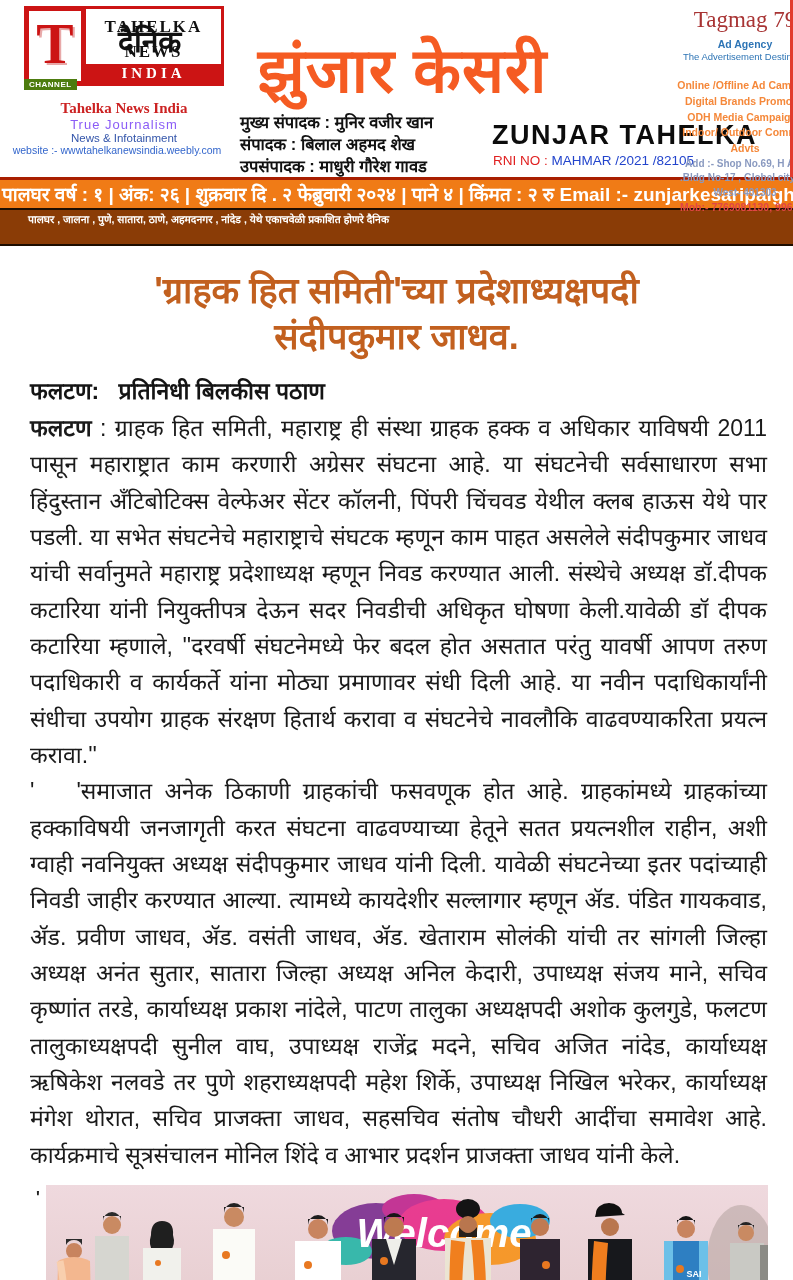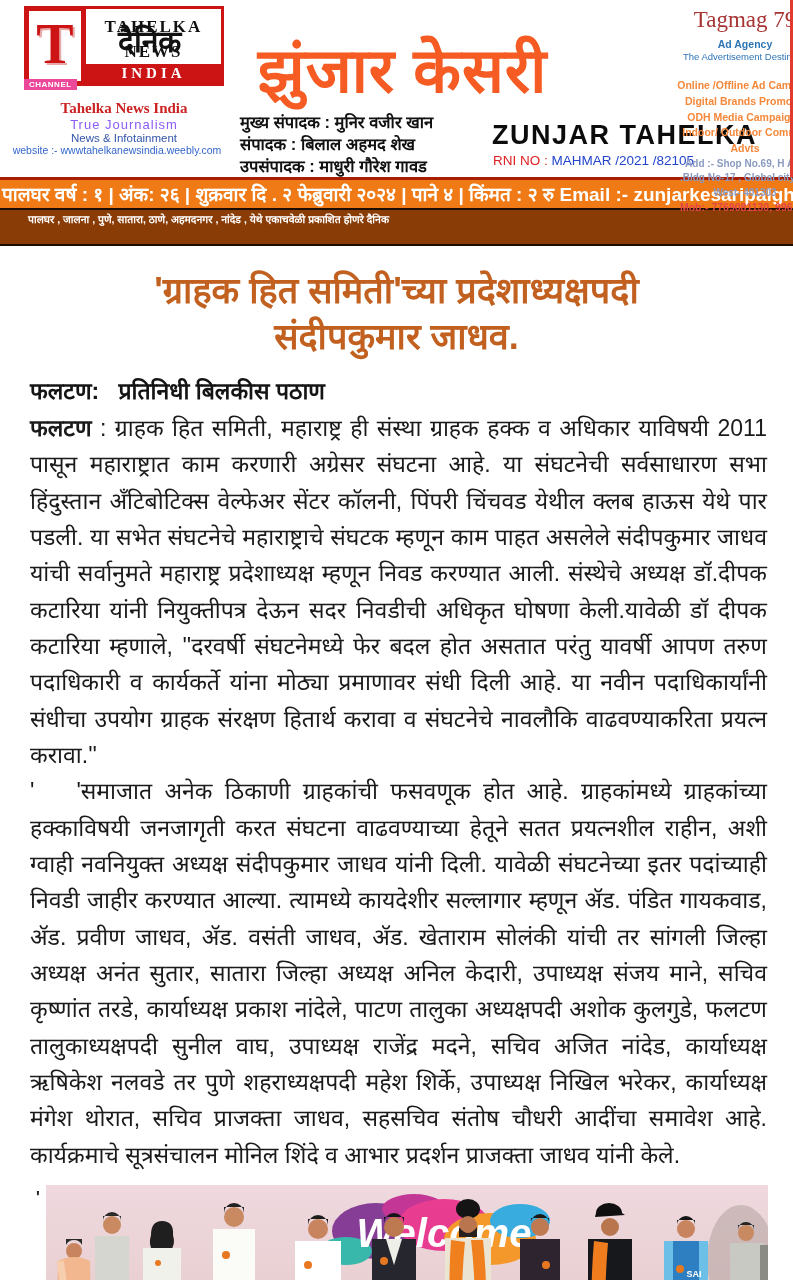--- a/index.html
+++ b/index.html
@@ -6,21 +6,21 @@
   body{
     width:793px;height:1280px;overflow:hidden;background:#ffffff;
     font-family:"Liberation Sans",sans-serif;color:#111;position:relative;
   }
   
   .header{position:relative;height:177px;background:#fff;}
   .logo-block{position:absolute;left:10px;top:6px;width:228px;text-align:center;}
   .logo-row{display:flex;width:200px;margin:0 auto;}
   .t-box{width:62px;height:80px;border:5px solid #cc1414;background:#fff;position:relative;box-sizing:border-box;}
   .t-letter{font-family:"Liberation Serif",serif;font-size:56px;font-weight:bold;color:#cc1414;line-height:66px;text-align:center;text-shadow:2px 2px 0 #e8a9a9;}
-  .channel-chip{position:absolute;left:-5px;bottom:-9px;background:#ec4899;color:#fff;font-size:8px;font-weight:bold;padding:1px 5px;letter-spacing:.5px;text-align:right;}
+  .channel-chip{position:absolute;left:-5px;bottom:-9px;background:#4d7c0f;color:#fff;font-size:8px;font-weight:bold;padding:1px 5px;letter-spacing:.5px;text-align:right;}
   .logo-right{flex:1;display:flex;flex-direction:column;border:3px solid #cc1414;border-left:none;box-sizing:border-box;}
   .tahelka-news{flex:1;background:#fff;font-family:"Liberation Serif",serif;font-weight:bold;color:#111;font-size:17px;line-height:1.45;letter-spacing:2px;padding-top:6px;}
   .india-bar{background:#cc1414;color:#fff;font-family:"Liberation Serif",serif;font-weight:bold;font-size:15px;letter-spacing:4px;padding:1px 0;}
   .tagline1{margin-top:14px;color:#cc2222;font-family:"Liberation Serif",serif;font-weight:bold;font-size:15px;}
   .tagline2{color:#8b5cf6;font-size:13px;letter-spacing:1px;}
   .tagline3{color:#3355aa;font-size:11.5px;}
   .website{color:#3366cc;font-size:10.5px;margin-left:-14px;white-space:nowrap;}
   .daily{position:absolute;left:118px;top:20px;font-size:30px;font-weight:bold;color:#111;text-align:right;}
   .paper-name{position:absolute;left:150px;top:26px;width:505px;text-align:center;font-size:62px;font-weight:800;color:#f55b22;letter-spacing:1px;white-space:nowrap;}
   .editors{position:absolute;left:240px;top:112px;font-size:16.5px;font-weight:bold;line-height:1.32;color:#111;}

